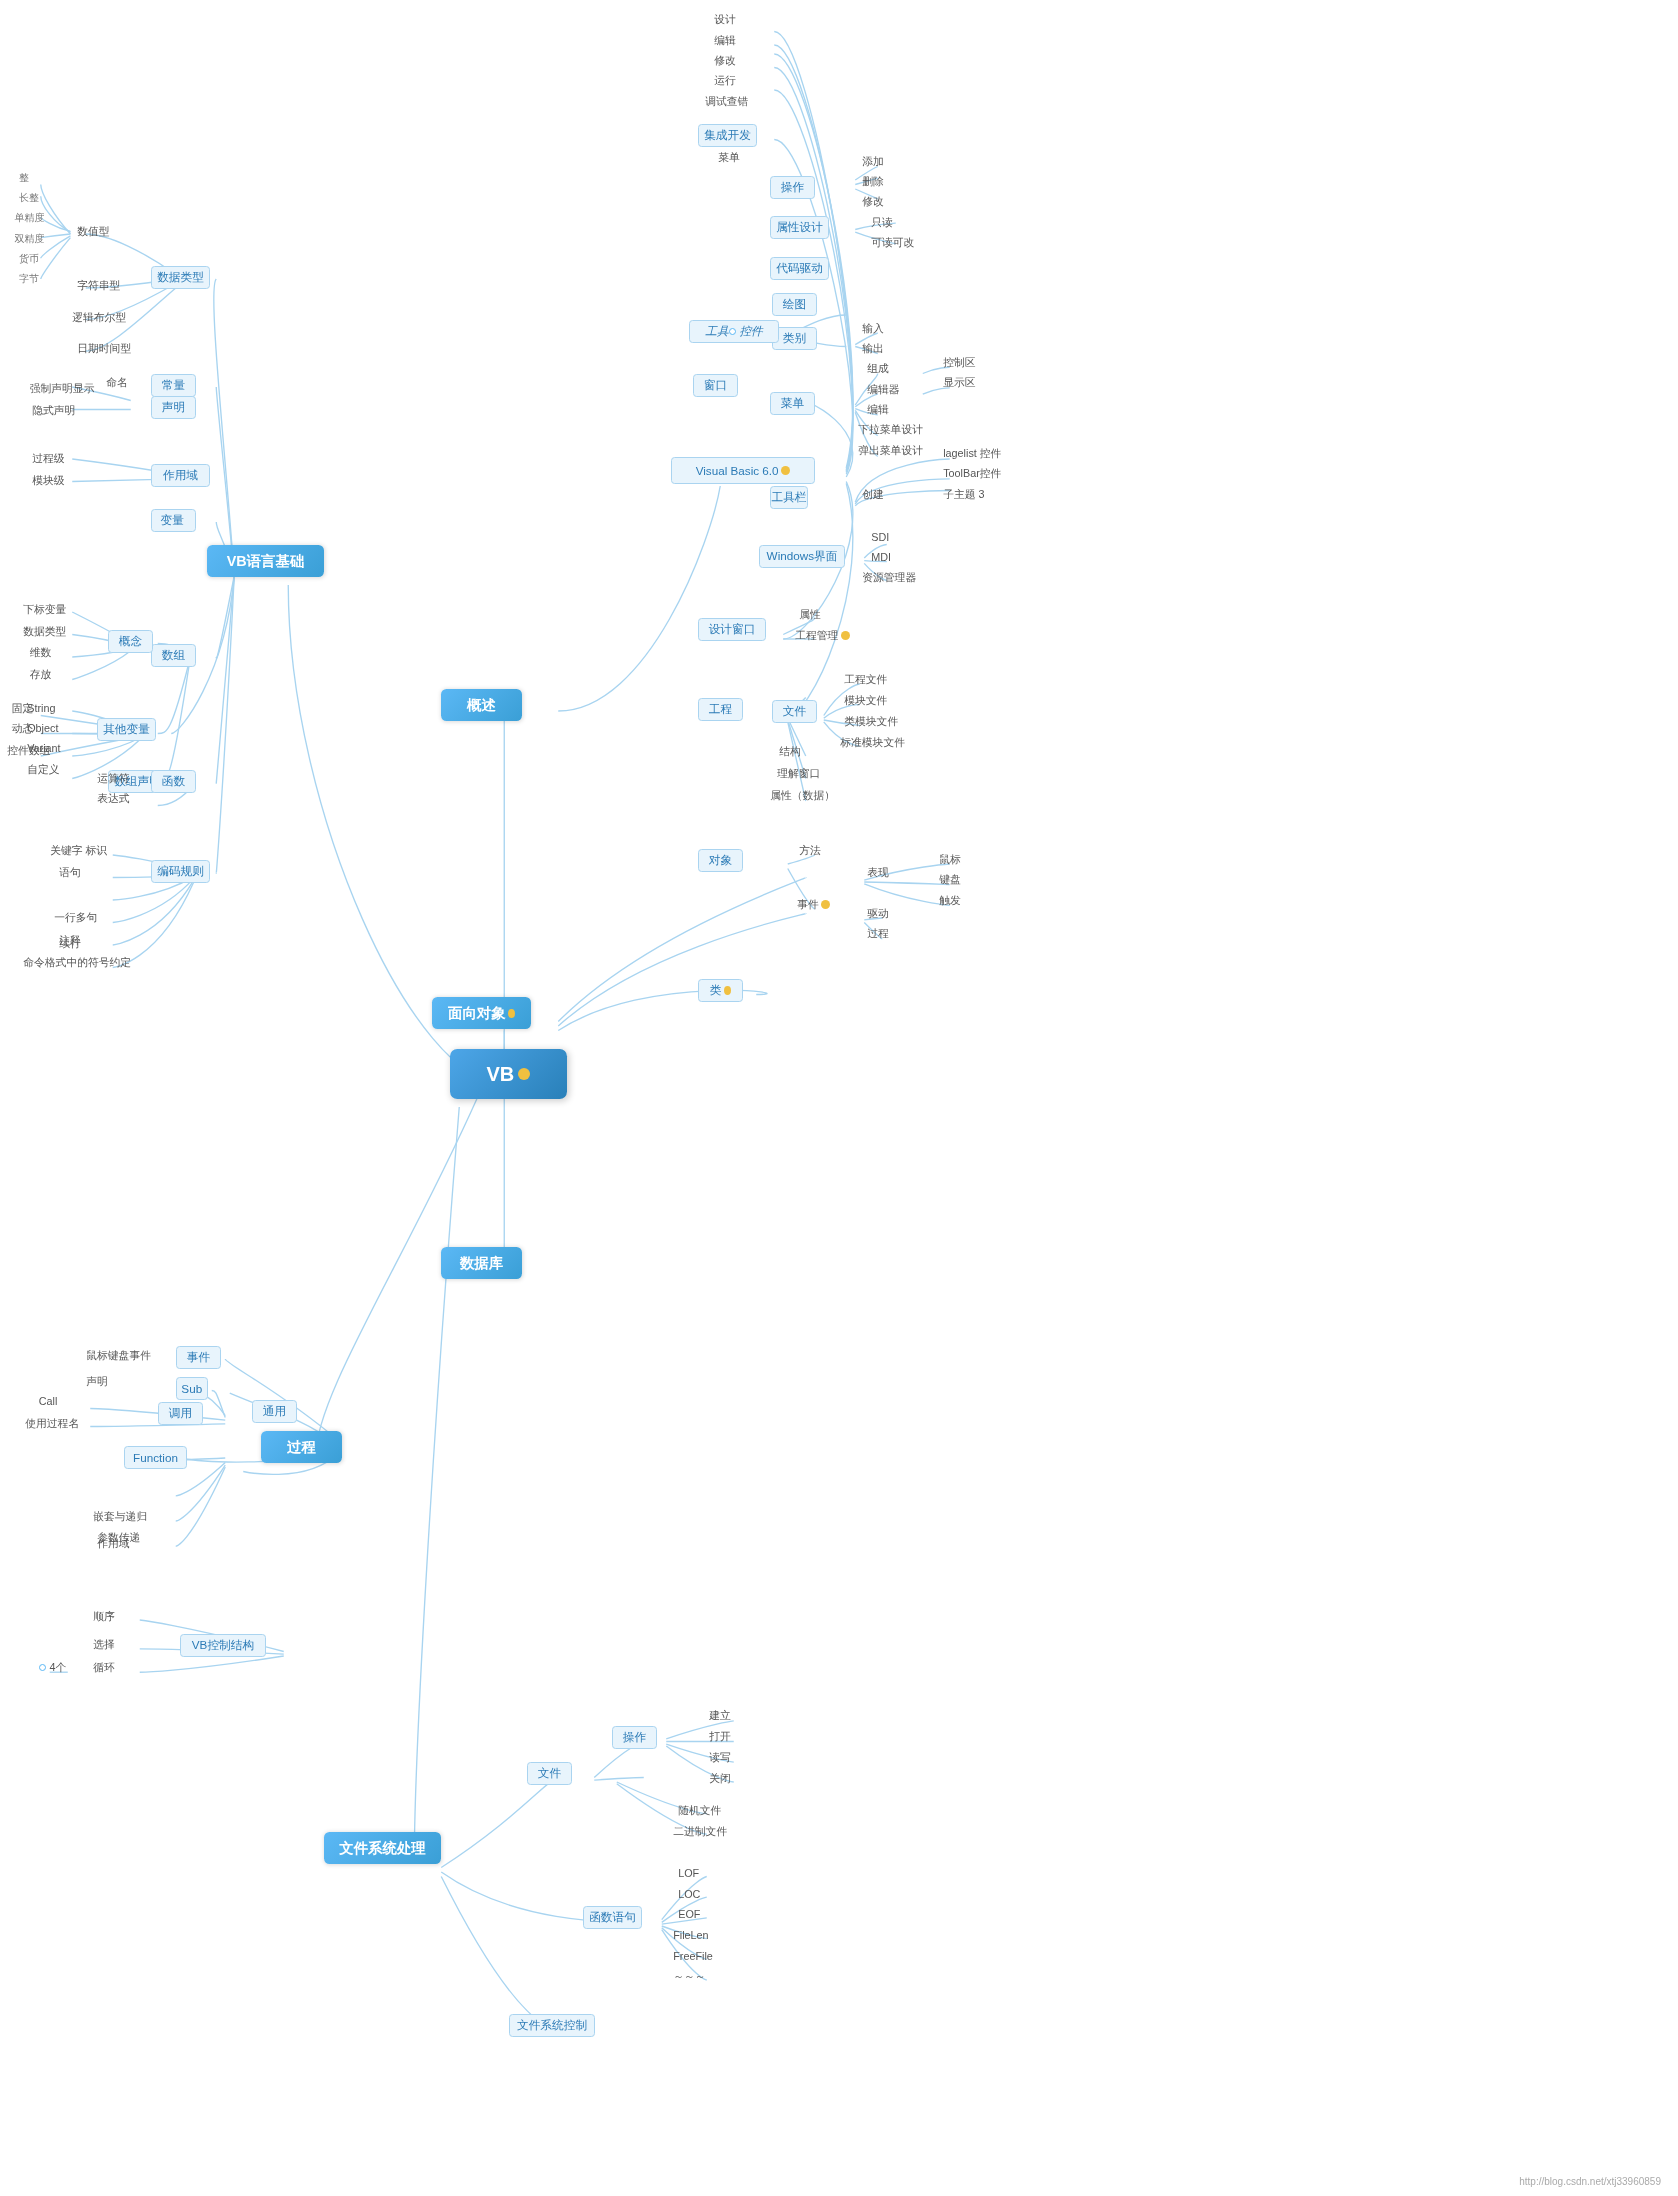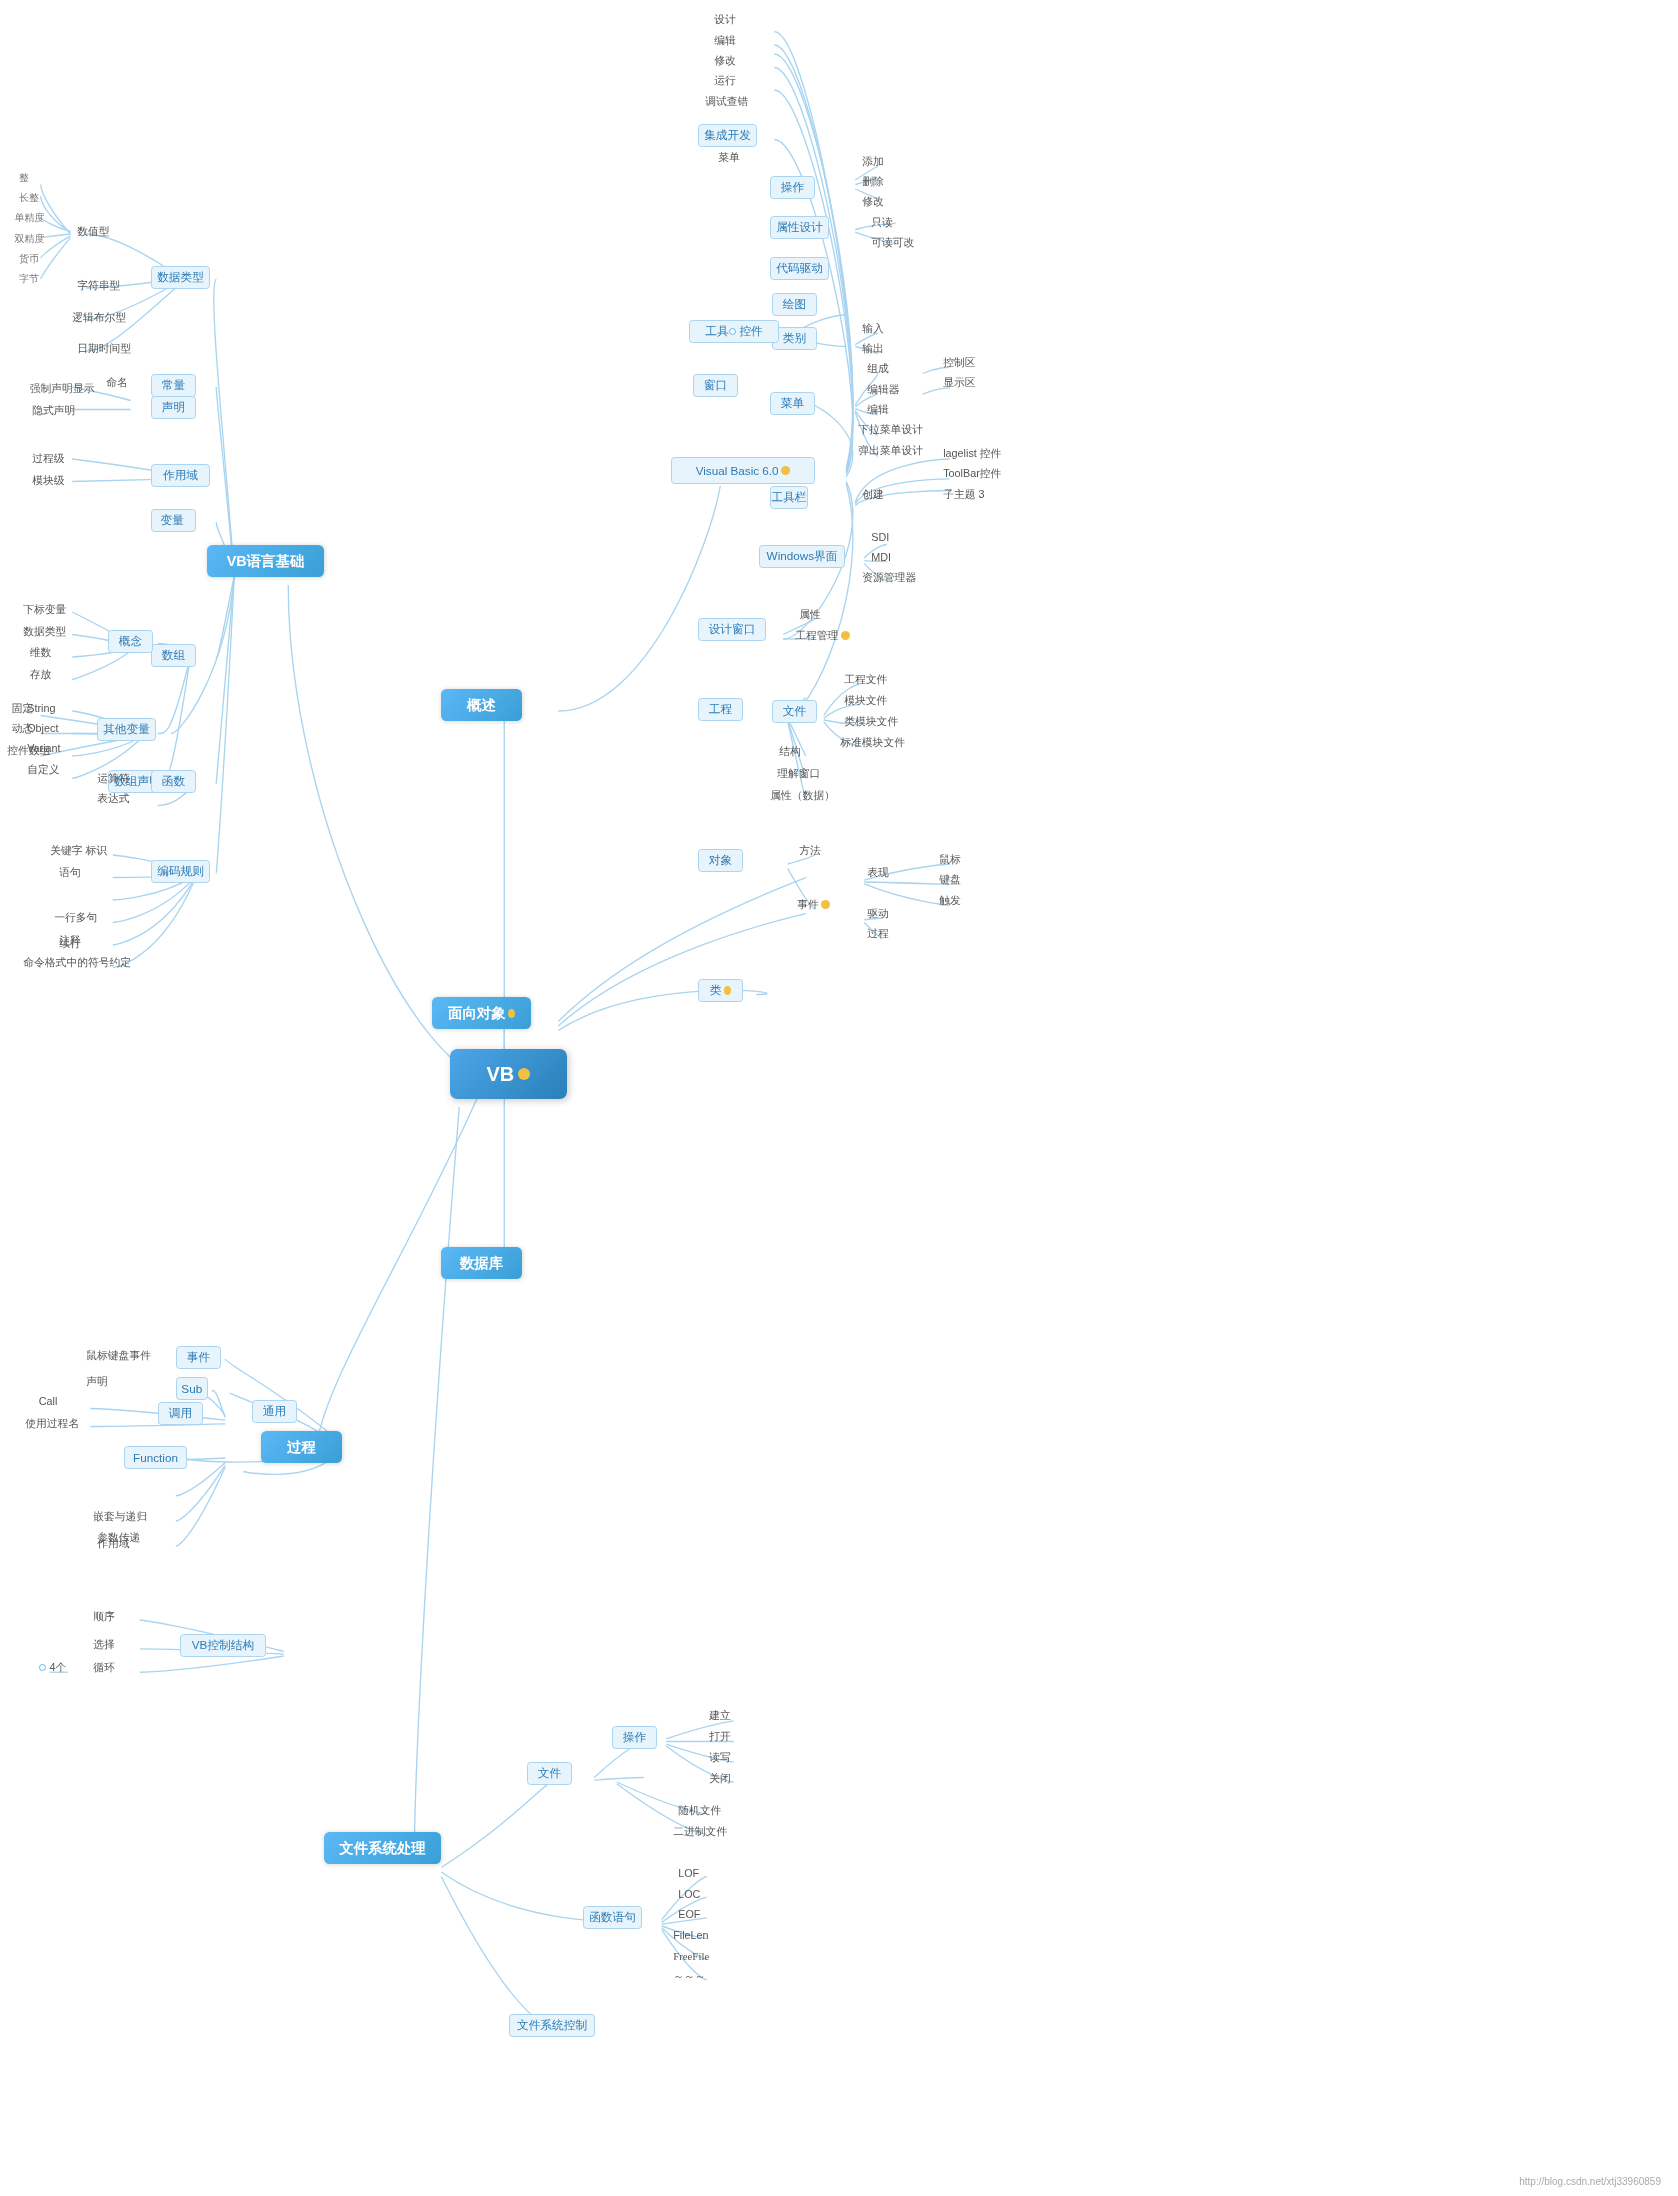--- a/index.html
+++ b/index.html
@@ -351,21 +351,21 @@
 <div class="node node-l3" style="left:864px;top:234px;">可读可改</div>
 
 <div class="node node-l2" style="left:770px;top:257px;width:59px;height:23.4px;">代码驱动</div>
 
 <div class="node node-l2" style="left:772px;top:293px;width:45px;height:23.4px;">绘图</div>
 
 <div class="node node-l2" style="left:772px;top:327px;width:45px;height:23.4px;">类别</div>
 <div class="node node-l3" style="left:855px;top:320px;">输入</div>
 <div class="node node-l3" style="left:855px;top:340px;">输出</div>
 
-<div class="node node-l2" style="left:689px;top:320px;width:90px;height:23.4px;">
+<div class="node node-l2" style="left:689px;top:320px;width:90px;height:23.4px;font-style:italic;">
   <span>工具 </span>
       <span class="node-circle"></span>
       <span> 控件</span>
 </div>
 
 <div class="node node-l2" style="left:693px;top:374px;width:45px;height:23.4px;">窗口</div>
 
 <div class="node node-l2" style="left:770px;top:392px;width:45px;height:23.4px;">菜单</div>
 <div class="node node-l3" style="left:860px;top:360px;">组成</div>
 <div class="node node-l3" style="left:860px;top:381px;">编辑器</div>
@@ -507,21 +507,21 @@
 <div class="node node-l3" style="left:702px;top:1770px;">关闭</div>
 
 <div class="node node-l3" style="left:671px;top:1802px;">随机文件</div>
 <div class="node node-l3" style="left:666px;top:1823px;">二进制文件</div>
 
 <div class="node node-l2" style="left:583px;top:1906px;width:59px;height:23.4px;text-align:center;">函数语句</div>
 <div class="node node-l3" style="left:671px;top:1865px;">LOF</div>
 <div class="node node-l3" style="left:671px;top:1886px;">LOC</div>
 <div class="node node-l3" style="left:671px;top:1906px;">EOF</div>
 <div class="node node-l3" style="left:666px;top:1927px;">FileLen</div>
-<div class="node node-l3" style="left:666px;top:1948px;font-family:Liberation Serif, serif;">FreeFile</div>
+<div class="node node-l3" style="left:666px;top:1948px;">FreeFile</div>
 <div class="node node-l3" style="left:666px;top:1968px;">～～～</div>
 
 <div class="node node-l2" style="left:509px;top:2014px;width:86px;height:23.4px;">文件系统控制</div>
 
 <div class="watermark">http://blog.csdn.net/xtj33960859</div>
 
 </div>
 
 
 </body></html>

